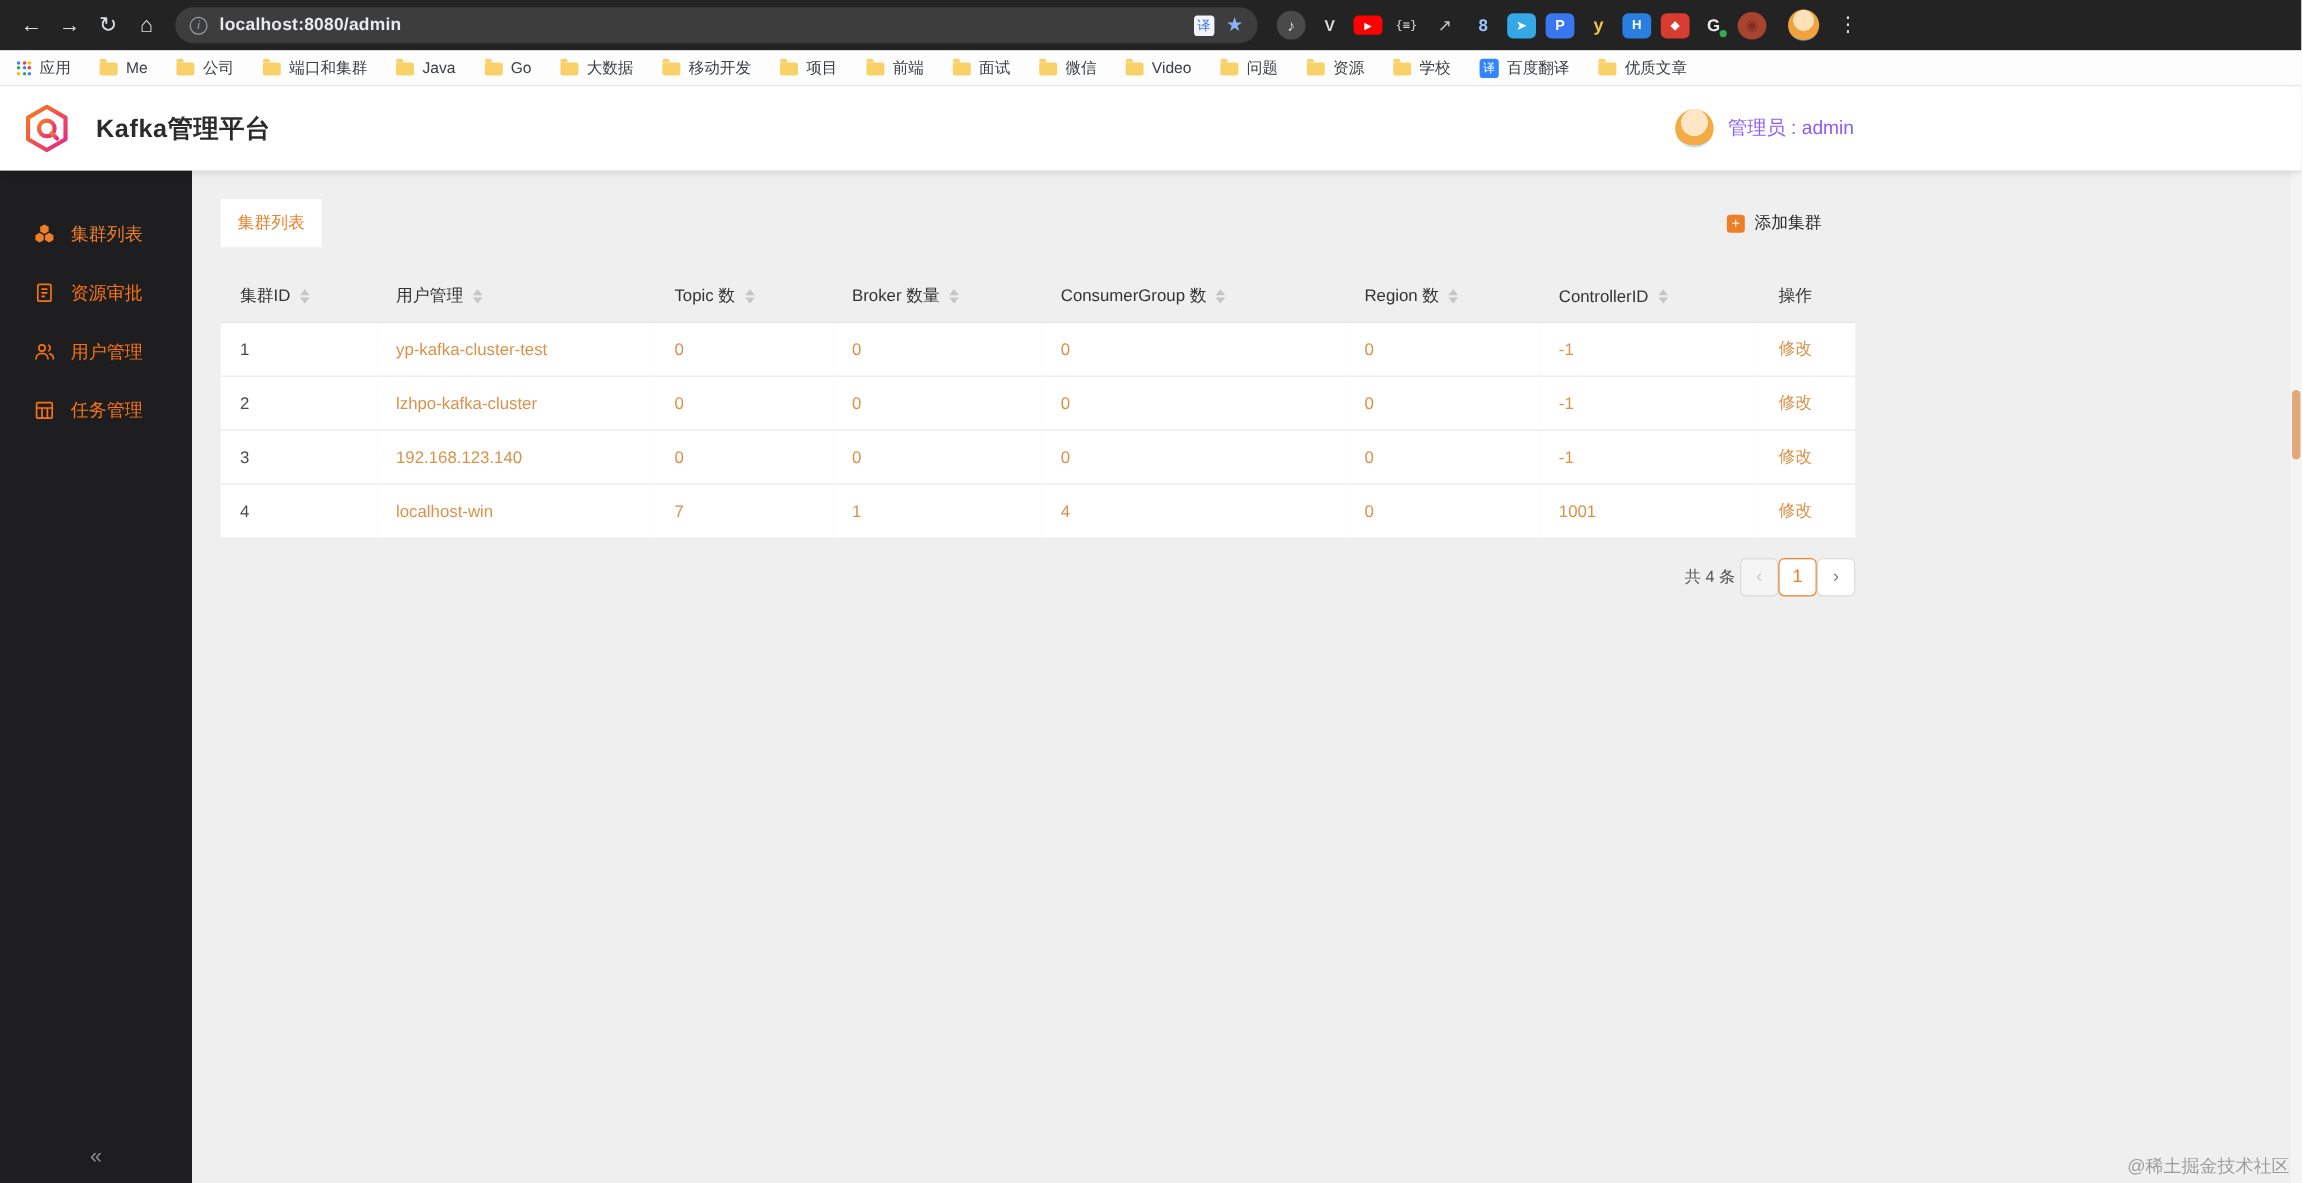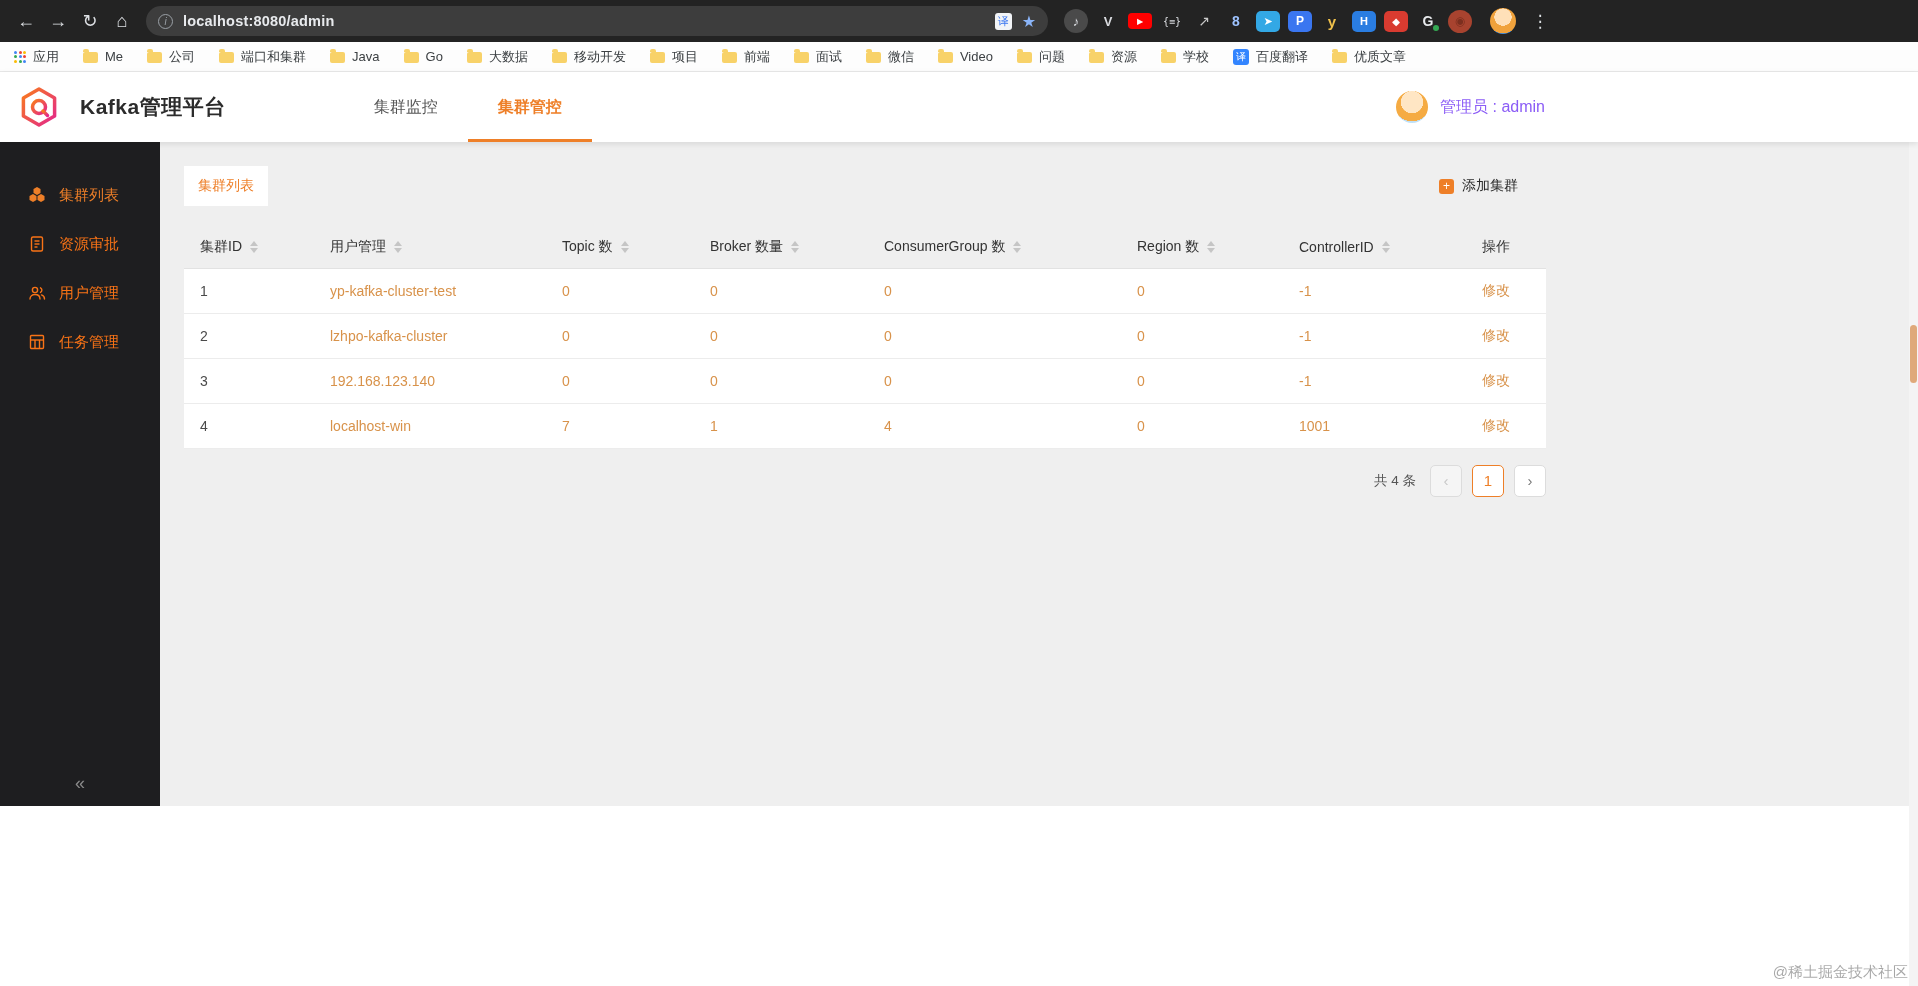--- a/index.html
+++ b/index.html
@@ -76,21 +76,21 @@
   .app-title{font-size:21px;font-weight:bold;color:#2b2b2b;margin-left:20px;letter-spacing:.5px;}
   .header-tabs{display:flex;margin-left:118px;height:70px;}
   .h-tab{padding:0 30px;height:70px;line-height:70px;font-size:16px;color:#555;cursor:pointer;}
   .h-tab.active{color:var(--accent);border-bottom:3px solid var(--accent);font-weight:bold;}
   .user-block{margin-left:auto;margin-right:373px;display:flex;align-items:center;gap:12px;}
   .avatar{width:32px;height:32px;border-radius:50%;cursor:pointer;
     background:radial-gradient(circle at 50% 35%,#ffe6c4 0 42%,#f5ab43 43% 72%,#bfe0f7 73% 100%);}
   .user-name{font-size:16px;color:#8b5cf6;}
 
   
-  .app-body{display:flex;height:664px;}
+  .app-body{display:flex;height:844px;}
   .sidebar{width:160px;background:var(--sidebarBg);position:relative;padding-top:38px;flex:0 0 auto;}
   .side-item{height:30px;margin-bottom:19px;display:flex;align-items:center;gap:13px;padding-left:28px;
     color:#f97316;font-size:15px;cursor:pointer;}
   .side-item svg{flex:0 0 auto;}
   .side-item.active{color:var(--accent);}
   .collapse{position:absolute;bottom:12px;left:0;width:100%;text-align:center;color:#8a8a8a;
     font-size:18px;cursor:pointer;}
 
   .content{flex:1;background:var(--contentBg);padding:24px 0 0 24px;position:relative;}
   .content-inner{width:1362px;}
@@ -110,21 +110,21 @@
   .sorter .up{width:0;height:0;border-left:4px solid transparent;border-right:4px solid transparent;
     border-bottom:5px solid #c5c5c5;}
   .sorter .down{width:0;height:0;border-left:4px solid transparent;border-right:4px solid transparent;
     border-top:5px solid #c5c5c5;}
   .tbl tbody td{height:45px;background:#fff;border-bottom:1px solid #ececec;padding:0 16px;
     font-size:14px;color:var(--link);}
   .tbl tbody td:first-child{color:#4a4a4a;}
   .tbl tbody td.op{cursor:pointer;}
   .tbl tbody td.name{cursor:pointer;}
 
-  .pager{display:flex;justify-content:flex-end;align-items:center;gap:10px;margin-top:16px;}
+  .pager{display:flex;justify-content:flex-end;align-items:center;margin-top:16px;}
   .pager .total{font-size:13.5px;color:#555;margin-right:4px;}
   .pbtn{width:32px;height:32px;border:1px solid #dcdcdc;border-radius:5px;background:#fff;color:#777;
     font-size:15px;display:flex;align-items:center;justify-content:center;cursor:pointer;
     font-family:inherit;padding:0;}
   .pbtn.prev{color:#c8c8c8;background:#f5f5f5;}
   .pbtn.cur{border-color:var(--accent);color:var(--accent);}
 
   .scrollbar{position:absolute;right:0;top:72px;bottom:0;width:9px;background:#f4f4f4;}
   .scrollbar .thumb{position:absolute;top:253px;left:1px;width:7px;height:58px;background:#dfa97a;border-radius:4px;cursor:pointer;}
 
@@ -263,24 +263,20 @@
               <stop offset="1" stop-color="#e3268c"></stop>
           </linearGradient>
         </defs>
         <path d="M21 3 L36.6 12 V30 L21 39 L5.4 30 V12 Z" fill="none" stroke="url(#lg)" stroke-width="3.5" stroke-linejoin="round"></path>
         <circle cx="21" cy="21" r="6.5" fill="none" stroke="url(#lg)" stroke-width="3.5"></circle>
         <line x1="25" y1="25" x2="29.5" y2="29.5" stroke="url(#lg)" stroke-width="3.5" stroke-linecap="round"></line>
       </svg>
     </span>
     <span class="app-title">Kafka管理平台</span>
 
-    <div class="header-tabs">
-      <span class="h-tab">集群监控</span>
-      <span class="h-tab active">集群管控</span>
-    </div>
 
     <div class="user-block">
       <span class="avatar"></span>
       <span class="user-name">管理员 : admin</span>
     </div>
   </div>
 
   <div class="app-body">
 
     <aside class="sidebar">

